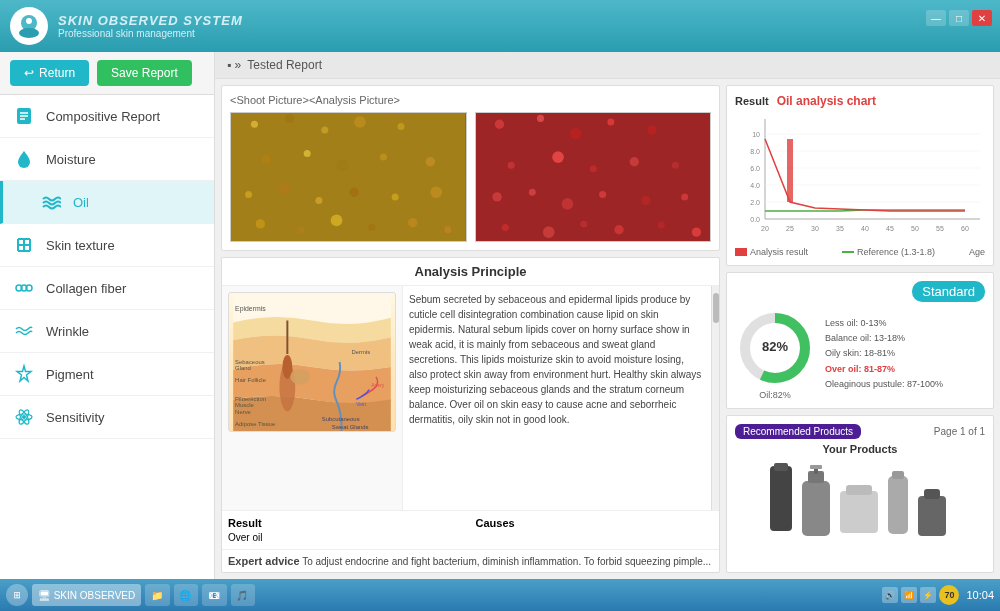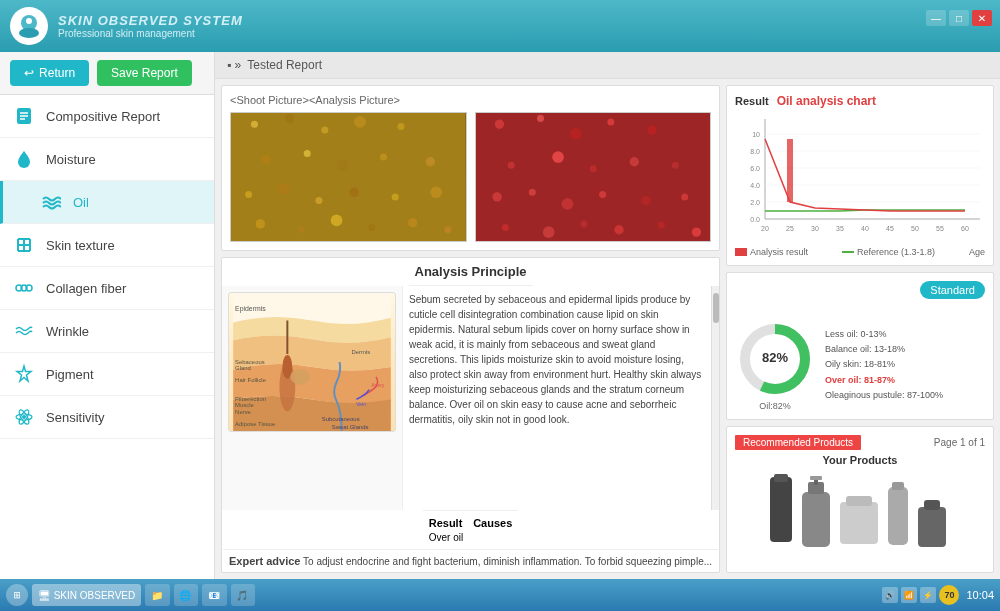--- a/index.html
+++ b/index.html
@@ -179,21 +179,20 @@
 
     
     .analysis-section {
       background: white;
       border: 1px solid #ddd;
       border-radius: 2px;
       flex: 1;
       display: flex;
       flex-direction: column;
       overflow: hidden;
-      align-items: center;
     }
     .analysis-title {
       text-align: center;
       font-size: 13px;
       font-weight: bold;
       padding: 6px;
       border-bottom: 1px solid #eee;
       color: #333;
     }
     .analysis-body {
@@ -294,25 +293,25 @@
       background: white;
       border: 1px solid #ddd;
       border-radius: 2px;
       padding: 8px;
       display: flex;
       flex-direction: column;
     }
     .standard-badge {
       background: #20b8c8;
       color: white;
-      font-size: 11px;
+      font-size: 13px;
       padding: 3px 10px;
       border-radius: 10px;
       align-self: flex-end;
-      margin-bottom: 20px;
+      margin-bottom: 6px;
     }
     .donut-row {
       display: flex;
       align-items: center;
       gap: 10px;
     }
     .donut-container { position: relative; width: 80px; height: 80px; }
     .donut-sublabel {
       text-align: center; font-size: 9px; color: #666; margin-top: 2px;
     }
@@ -326,25 +325,25 @@
       padding: 8px;
       flex: 1;
     }
     .products-header {
       display: flex;
       align-items: center;
       justify-content: space-between;
       margin-bottom: 4px;
     }
     .products-badge {
-      background: #ef4444;
+      background: #4c1d95;
       color: white;
       font-size: 10px;
       padding: 2px 8px;
-      border-radius: 1px;
+      border-radius: 6px;
     }
     .page-info { font-size: 10px; color: #666; }
     .your-products-label { font-size: 11px; font-weight: bold; color: #333; text-align: center; margin-bottom: 6px; }
     .products-images {
       display: flex;
       align-items: flex-end;
       gap: 5px;
       height: 80px;
       justify-content: center;
     }

